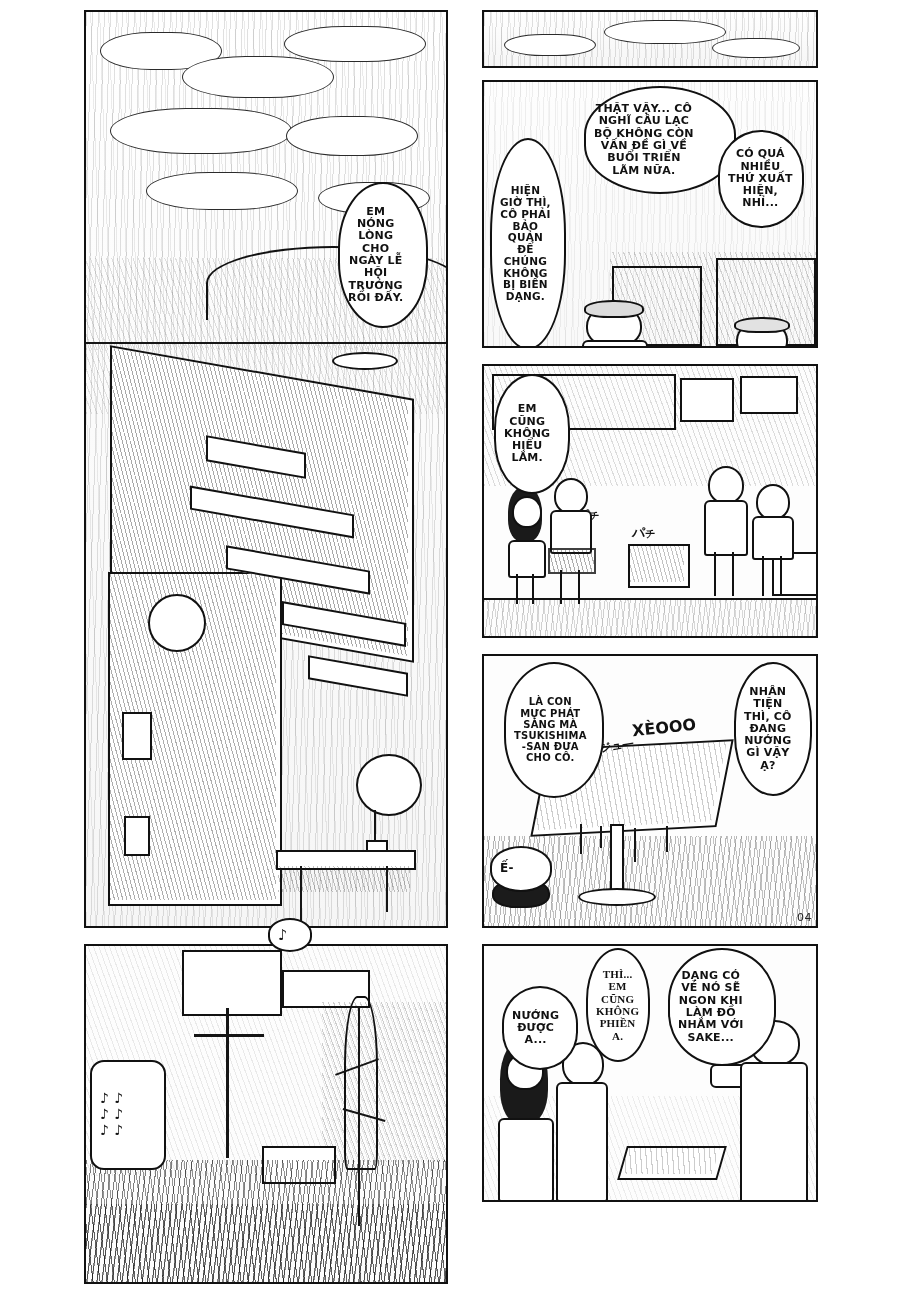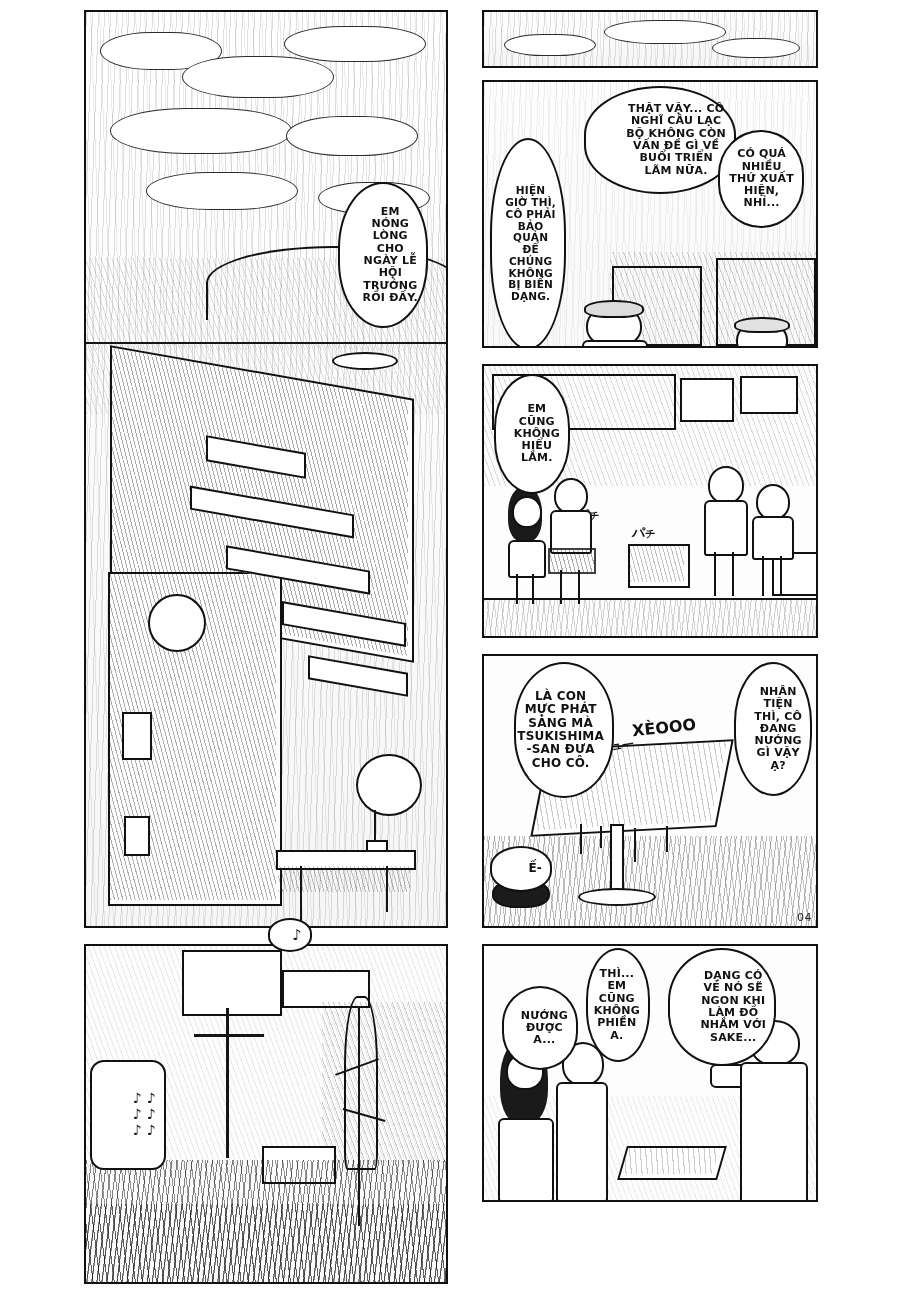--- a/index.html
+++ b/index.html
@@ -63,21 +63,21 @@
 
   
   .bubble {
     position: absolute;
     border: 2px solid #111;
     border-radius: 50% / 45%;
     background: #ffffff;
     color: #111;
     display: flex;
     align-items: center;
-    justify-content: flex-end;
+    justify-content: flex-start;
     text-align: center;
     box-sizing: border-box;
     font-family: "DejaVu Sans", sans-serif;
     font-weight: 700;
     letter-spacing: .2px;
     line-height: 1.12;
     padding: 6px 8px;
     z-index: 6;
   }
   .bubble.rect {
@@ -310,21 +310,21 @@
     <div class="ln" style="left:96px; top:168px; width:2px; height:30px;"></div>
     <div class="ln" style="left:116px; top:170px; width:2px; height:22px;"></div>
     <div class="ln" style="left:150px; top:172px; width:2px; height:34px;"></div>
     <div class="ln" style="left:182px; top:170px; width:2px; height:26px;"></div>
 
     <div class="poly" style="left:8px; top:222px; width:54px; height:26px; border-radius:50% 50% 40% 40%; background:#1b1b1b;"></div>
 
     <div class="note" style="left:148px; top:62px; font-size:16px; transform:rotate(-6deg);">XÈOOO</div>
     <div class="note" style="left:116px; top:82px; font-size:11px; transform:rotate(-10deg);">ジュ―</div>
 
-    <div class="bubble" style="left:30px; top:6px; width:100px; height:136px; font-size:12px;">
+    <div class="bubble" style="left:20px; top:6px; width:100px; height:136px; font-size:10px;">
       <span>LÀ CON
 MỰC PHÁT
 SÁNG MÀ
 TSUKISHIMA
 -SAN ĐƯA
 CHO CÔ.</span>
     </div>
 
     <div class="bubble" style="left:250px; top:6px; width:78px; height:134px; font-size:11px;">
       <span>NHÂN
@@ -395,21 +395,21 @@
 
     <div class="poly" style="left:138px; top:200px; width:96px; height:30px; transform:skewX(-16deg);"></div>
     <div class="hatch-light" style="left:140px; top:202px; width:92px; height:26px; transform:skewX(-16deg); opacity:.9;"></div>
 
     <div class="bubble" style="left:18px; top:40px; width:76px; height:84px; font-size:11px;">
       <span>NƯỚNG
 ĐƯỢC
 A...</span>
     </div>
 
-    <div class="bubble" style="left:102px; top:2px; width:64px; height:114px; font-size:11px;">
+    <div class="bubble" style="left:102px; top:2px; width:64px; height:114px; font-size:11px;font-family:Liberation Serif, serif;">
       <span>THÌ...
 EM
 CŨNG
 KHÔNG
 PHIỀN
 A.</span>
     </div>
 
     <div class="bubble" style="left:184px; top:2px; width:108px; height:118px; font-size:11px;">
       <span>DẠNG CÓ

